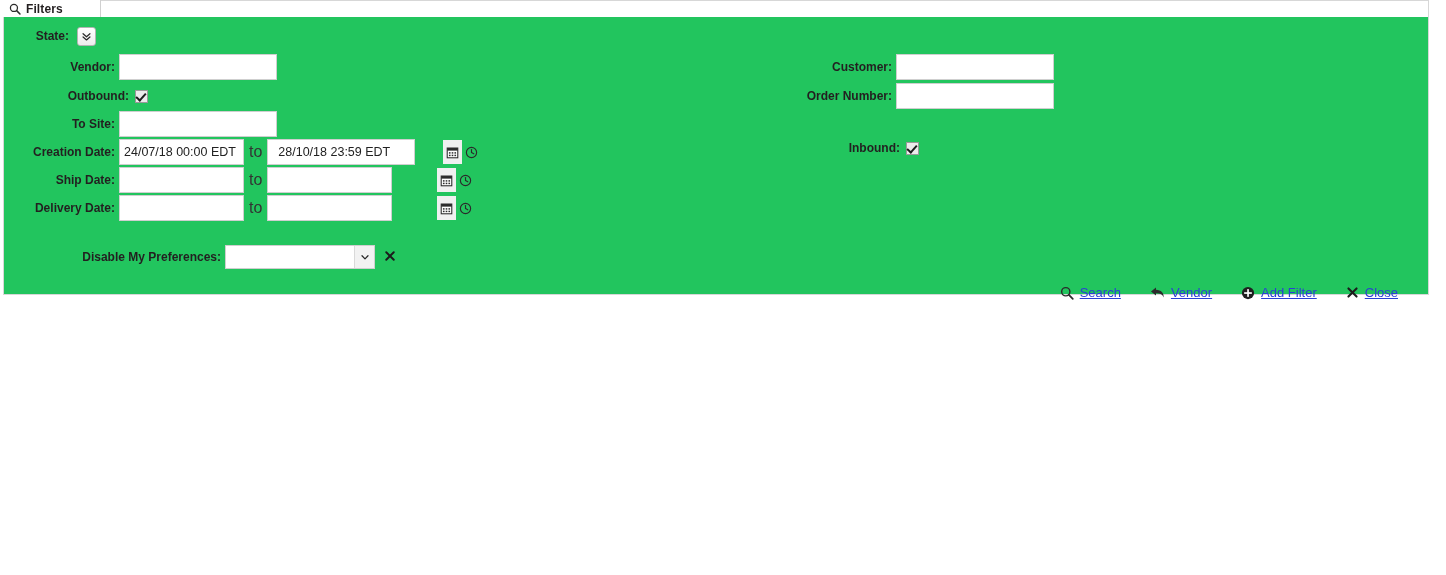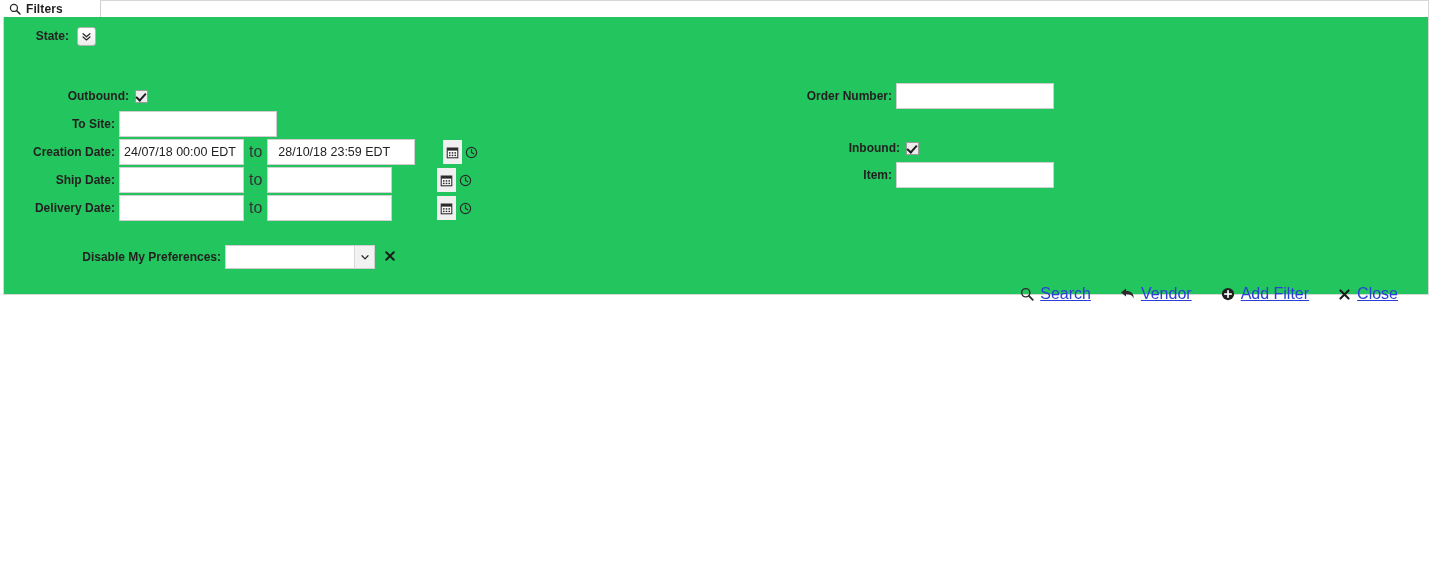--- a/index.html
+++ b/index.html
@@ -219,21 +219,21 @@
     align-items: center;
     gap: 29px;
   }
   .action {
     display: flex;
     align-items: center;
     gap: 6px;
     cursor: pointer;
   }
   .action .alabel {
-    font-size: 16px;
+    font-size: 13px;
     color: #2b3ed6;
     text-decoration: underline;
   }
   .ico { display: inline-flex; align-items: center; justify-content: center; }
 </style>
 </head>
 <body>
 
 <div class="tab-strip">
   <div class="tab">
@@ -255,20 +255,24 @@
     <div class="state-btn" style="margin-left:8px;">
       <span class="ico">
         <svg width="11" height="11" viewBox="0 0 16 16">
           <polyline points="3,4 8,8.4 13,4" fill="none" stroke="#2a2a2a" stroke-width="1.8" stroke-linecap="round" stroke-linejoin="round"></polyline>
           <polyline points="3,8.6 8,13 13,8.6" fill="none" stroke="#2a2a2a" stroke-width="1.8" stroke-linecap="round" stroke-linejoin="round"></polyline>
         </svg>
       </span>
     </div>
   </div>
 
+  <div class="row" style="left:0px; top:38px;">
+    <div class="lbl" style="width:111px;">Vendor:</div>
+    <input class="txtfield" type="text" style="width: 158px; margin-left: 4px;" value="">
+  </div>
 
   <div class="row" style="left:14px; top:67px;">
     <div class="lbl" style="width:111px;">Outbound:</div>
     <span class="cbx checked" style="margin-left:6px;"></span>
   </div>
 
   <div class="row" style="left:0px; top:95px;">
     <div class="lbl" style="width:111px;">To Site:</div>
     <input class="txtfield" type="text" style="width: 158px; margin-left: 4px;" value="">
   </div>
@@ -431,36 +435,36 @@
       </span>
     </div>
     <span class="xbtn">
       <svg width="12" height="12" viewBox="0 0 16 16">
         <line x1="3" y1="3" x2="13" y2="13" stroke="#1c1c1c" stroke-width="2.6" stroke-linecap="round"></line>
         <line x1="13" y1="3" x2="3" y2="13" stroke="#1c1c1c" stroke-width="2.6" stroke-linecap="round"></line>
       </svg>
     </span>
   </div>
 
+  <div class="row" style="left:700px; top:38px;">
+    <div class="lbl" style="width:188px;">Customer:</div>
+    <input class="txtfield" type="text" style="width: 158px; margin-left: 4px;" value="">
+  </div>
 
   <div class="row" style="left:700px; top:67px;">
     <div class="lbl" style="width:188px;">Order Number:</div>
     <input class="txtfield" type="text" style="width: 158px; margin-left: 4px;" value="">
   </div>
 
 
   <div class="row" style="left:708px; top:119px;">
     <div class="lbl" style="width:188px;">Inbound:</div>
     <span class="cbx checked" style="margin-left:6px;"></span>
   </div>
 
-  <div class="row" style="left:700px; top:146px;">
-    <div class="lbl" style="width:188px;">Item:</div>
-    <input class="txtfield" type="text" style="width: 158px; margin-left: 4px;" value="">
-  </div>
 
   <div class="actions">
 
     <div class="action">
       <span class="ico">
         <svg width="14" height="14" viewBox="0 0 16 16">
           <circle cx="6.6" cy="6.6" r="4.7" fill="none" stroke="#2b2b2b" stroke-width="1.6"></circle>
           <line x1="10.2" y1="10.2" x2="14.6" y2="14.6" stroke="#2b2b2b" stroke-width="2" stroke-linecap="round"></line>
         </svg>
       </span>

